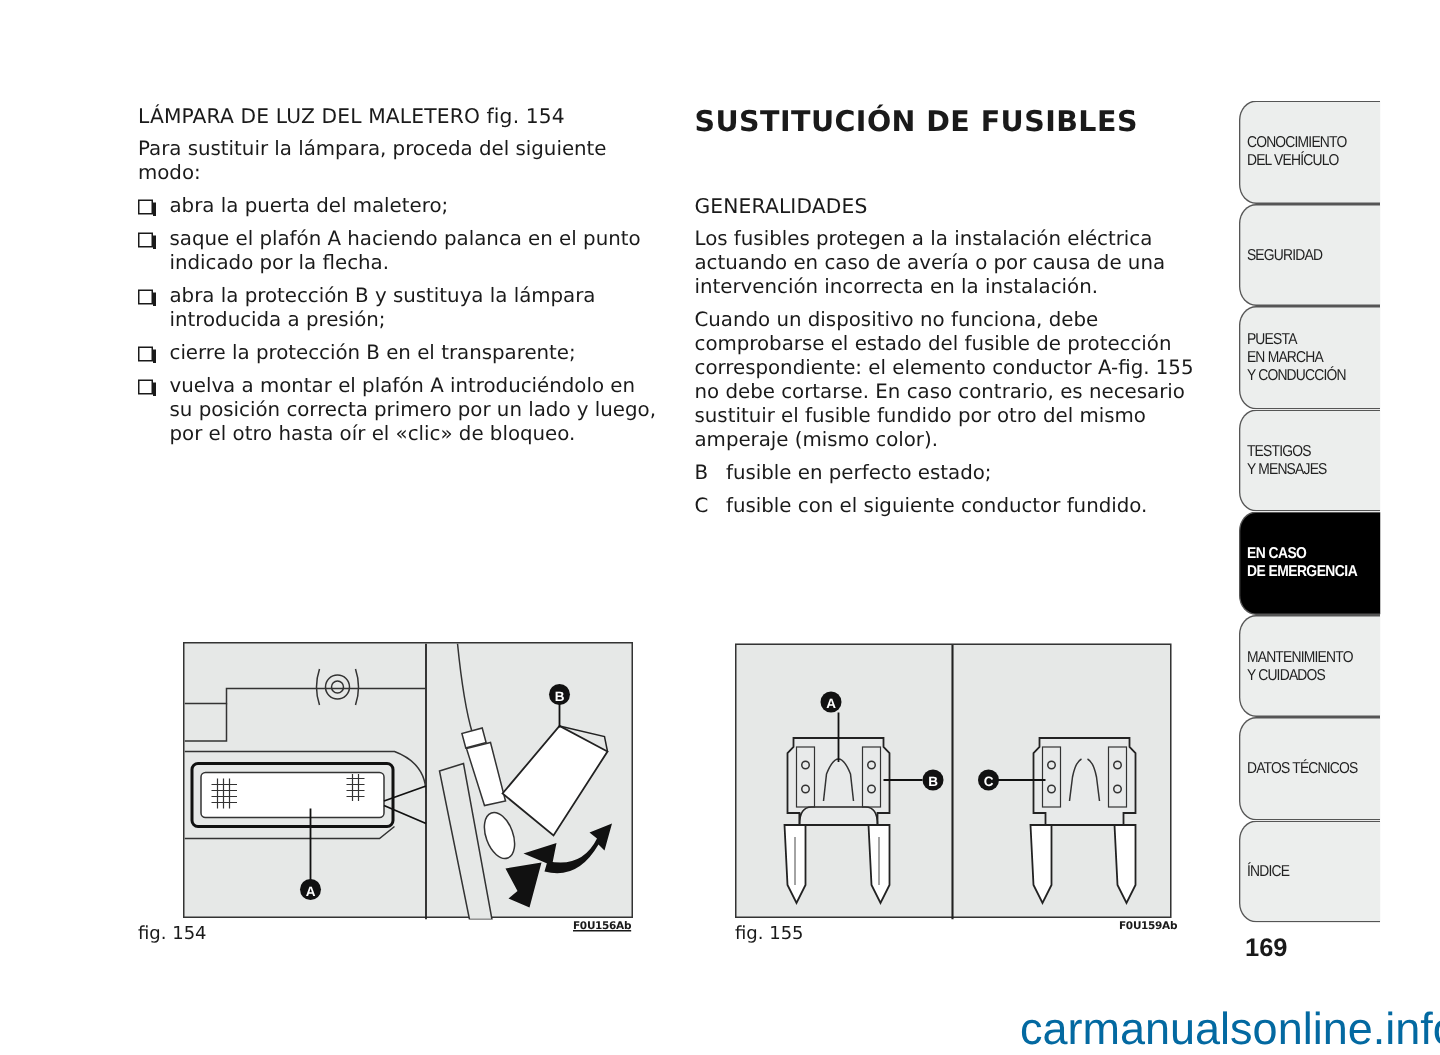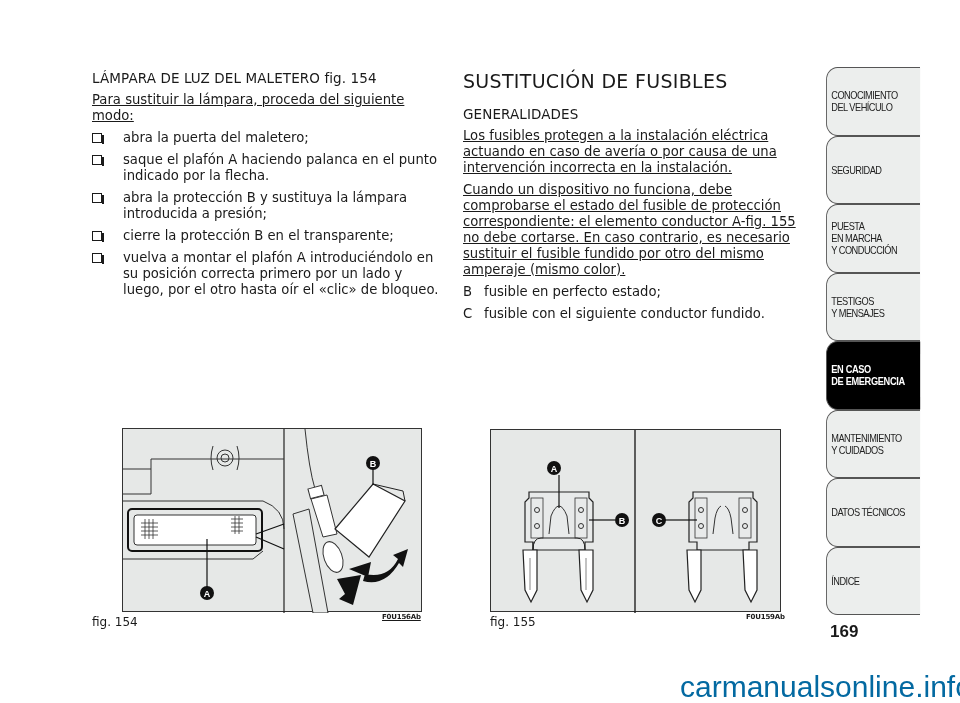--- a/index.html
+++ b/index.html
@@ -4,24 +4,24 @@
 <style>
   * { box-sizing: border-box; margin: 0; padding: 0; }
   html, body { width: 960px; height: 703px; background: #ffffff; overflow: hidden; }
   body { position: relative; font-family: "DejaVu Sans", sans-serif; color: #1a1a1a; }
 
   .col { position: absolute; font-size: 13.2px; line-height: 16px; }
   .col-left { left: 92px; top: 70px; width: 350px; }
   .col-right { left: 463px; top: 70px; width: 345px; }
 
   .h-sub { font-weight: normal; font-size: 13.5px; margin-bottom: 6px; letter-spacing: 0.1px; }
-  .h-main { font-weight: normal; font-size: 19px; letter-spacing: 0.3px; margin-bottom: 14px; line-height: 22px; }
-  .p { margin-bottom: 6px; text-decoration: underline; }
+  .h-main { font-weight: bold; font-size: 19px; letter-spacing: 0.3px; margin-bottom: 38px; line-height: 22px; }
+  .p { margin-bottom: 6px; }
   .bullets { list-style: none; }
-  .bullets li { position: relative; padding-left: 31px; margin-bottom: 6px; }
+  .bullets li { position: relative; padding-left: 21px; margin-bottom: 6px; }
   .bullets li .box { position: absolute; left: 0; top: 3px; width: 10px; height: 10px; border: 1.3px solid #1a1a1a; }
   .bullets li .box::after { content: ""; position: absolute; right: -3px; top: 1px; width: 2px; height: 9px; background: #1a1a1a; }
   .letter-item { position: relative; padding-left: 21px; margin-bottom: 6px; }
   .letter-item .lt { position: absolute; left: 0; top: 0; }
 
   .figure { position: absolute; border: 1px solid #333; background: #e6e8e7; }
   .fig154 { left: 122px; top: 428px; width: 300px; height: 184px; }
   .fig155 { left: 490px; top: 429px; width: 291px; height: 183px; }
   .fig-cap { position: absolute; font-size: 12px; }
   .fig-code { position: absolute; font-size: 7px; font-weight: bold; letter-spacing: -0.2px; }

